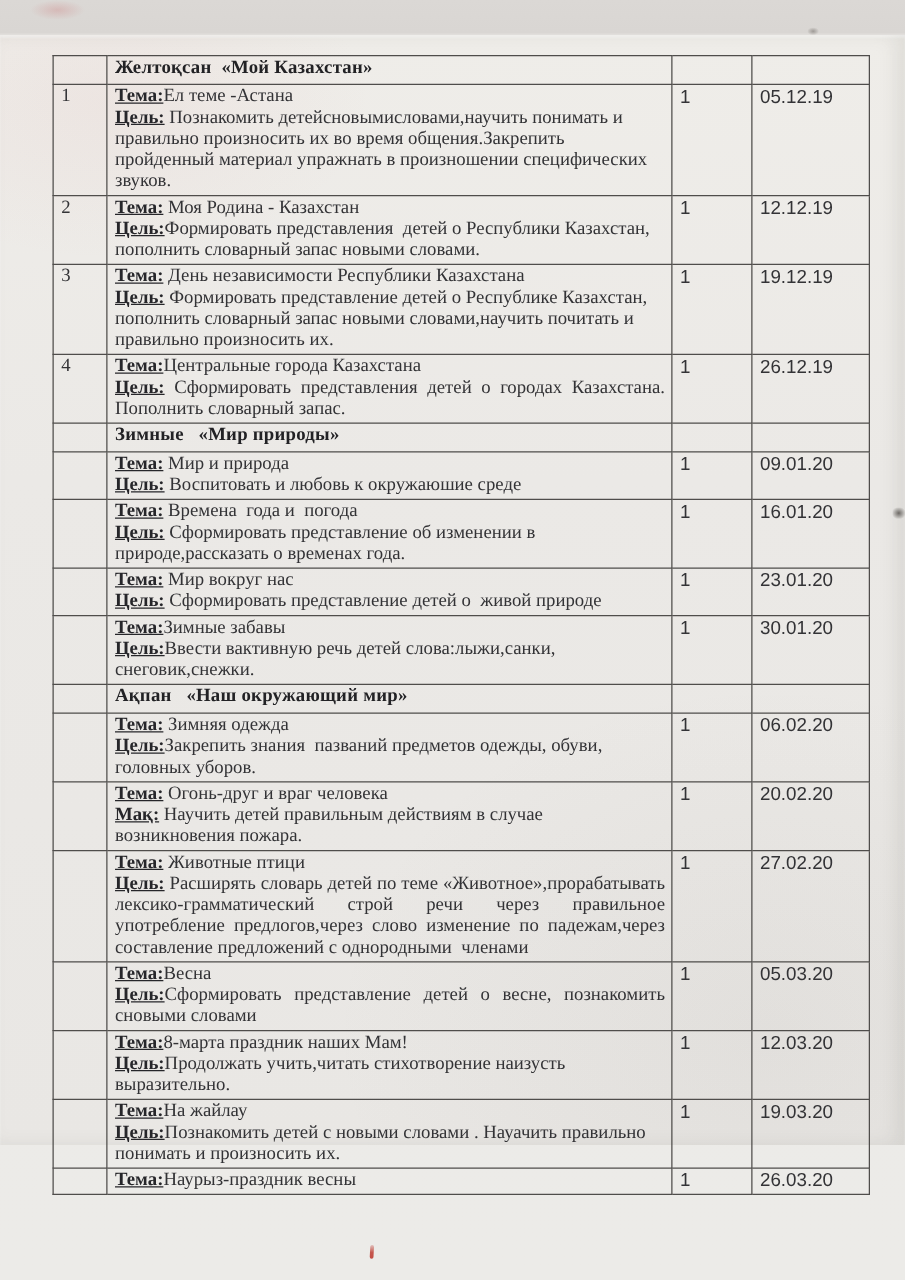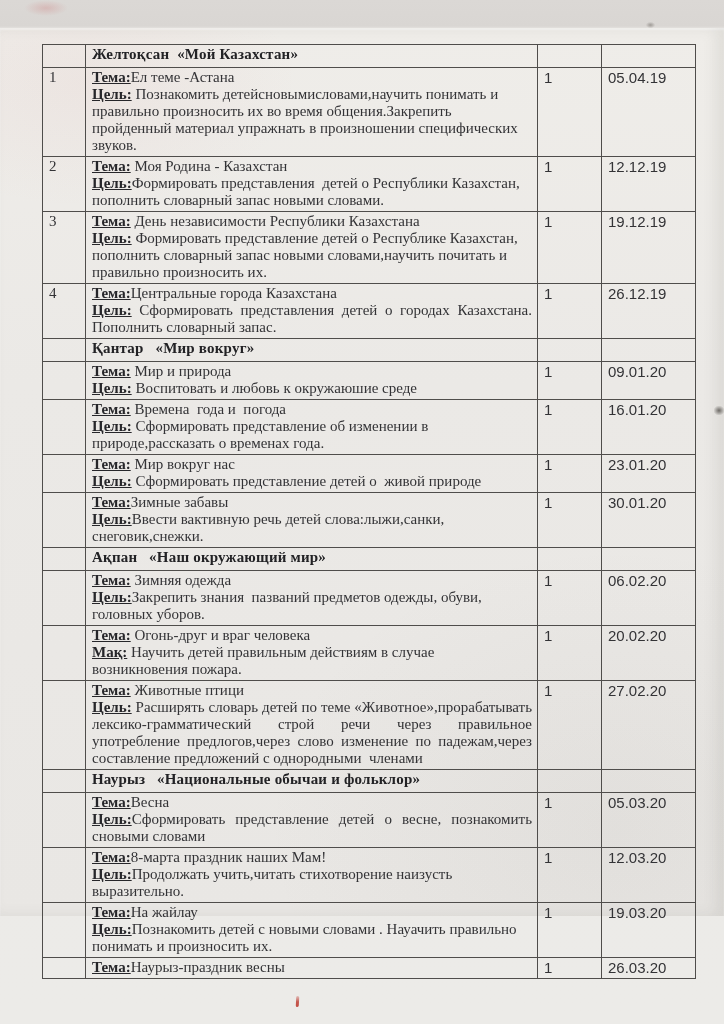--- a/index.html
+++ b/index.html
@@ -123,21 +123,21 @@
             <td class="c-hours"></td>
             <td class="c-date"></td>
           </tr>
           <tr class="lesson-row">
             <td class="c-num">1</td>
             <td class="c-content">
               <div class="line"><b>Тема:</b><span>Ел теме -Астана</span></div>
               <div class="line"><b>Цель:</b><span> Познакомить детейсновымисловами,научить понимать и правильно произносить их во время общения.Закрепить пройденный материал упражнать в произношении специфических звуков.</span></div>
             </td>
             <td class="c-hours">1</td>
-            <td class="c-date">05.04.19</td>
+            <td class="c-date">05.12.19</td>
           </tr>
           <tr class="lesson-row">
             <td class="c-num">2</td>
             <td class="c-content">
               <div class="line"><b>Тема:</b><span> Моя Родина - Казахстан</span></div>
               <div class="line"><b>Цель:</b><span>Формировать представления  детей о Республики Казахстан, пополнить словарный запас новыми словами.</span></div>
             </td>
             <td class="c-hours">1</td>
             <td class="c-date">12.12.19</td>
           </tr>
@@ -154,21 +154,21 @@
             <td class="c-num">4</td>
             <td class="c-content">
               <div class="line"><b>Тема:</b><span>Центральные города Казахстана</span></div>
               <div class="line just"><b>Цель:</b><span> Сформировать представления детей о городах Казахстана. Пополнить словарный запас.</span></div>
             </td>
             <td class="c-hours">1</td>
             <td class="c-date">26.12.19</td>
           </tr>
           <tr class="section-row">
             <td class="c-num"></td>
-            <td class="c-content section-title">Қантар   «Мир вокруг»</td>
+            <td class="c-content section-title">Зимные   «Мир природы»</td>
             <td class="c-hours"></td>
             <td class="c-date"></td>
           </tr>
           <tr class="lesson-row">
             <td class="c-num"></td>
             <td class="c-content">
               <div class="line"><b>Тема:</b><span> Мир и природа</span></div>
               <div class="line"><b>Цель:</b><span> Воспитовать и любовь к окружаюшие среде</span></div>
             </td>
             <td class="c-hours">1</td>
@@ -226,26 +226,20 @@
             <td class="c-date">20.02.20</td>
           </tr>
           <tr class="lesson-row">
             <td class="c-num"></td>
             <td class="c-content">
               <div class="line"><b>Тема:</b><span> Животные птици</span></div>
               <div class="line just"><b>Цель:</b><span> Расширять словарь детей по теме «Животное»,прорабатывать лексико-грамматический строй речи через правильное употребление предлогов,через слово изменение по падежам,через составление предложений с однородными  членами</span></div>
             </td>
             <td class="c-hours">1</td>
             <td class="c-date">27.02.20</td>
-          </tr>
-          <tr class="section-row">
-            <td class="c-num"></td>
-            <td class="c-content section-title">Наурыз   «Национальные обычаи и фольклор»</td>
-            <td class="c-hours"></td>
-            <td class="c-date"></td>
           </tr>
           <tr class="lesson-row">
             <td class="c-num"></td>
             <td class="c-content">
               <div class="line"><b>Тема:</b><span>Весна</span></div>
               <div class="line just"><b>Цель:</b><span>Сформировать  представление  детей  о  весне,  познакомить сновыми словами</span></div>
             </td>
             <td class="c-hours">1</td>
             <td class="c-date">05.03.20</td>
           </tr>

